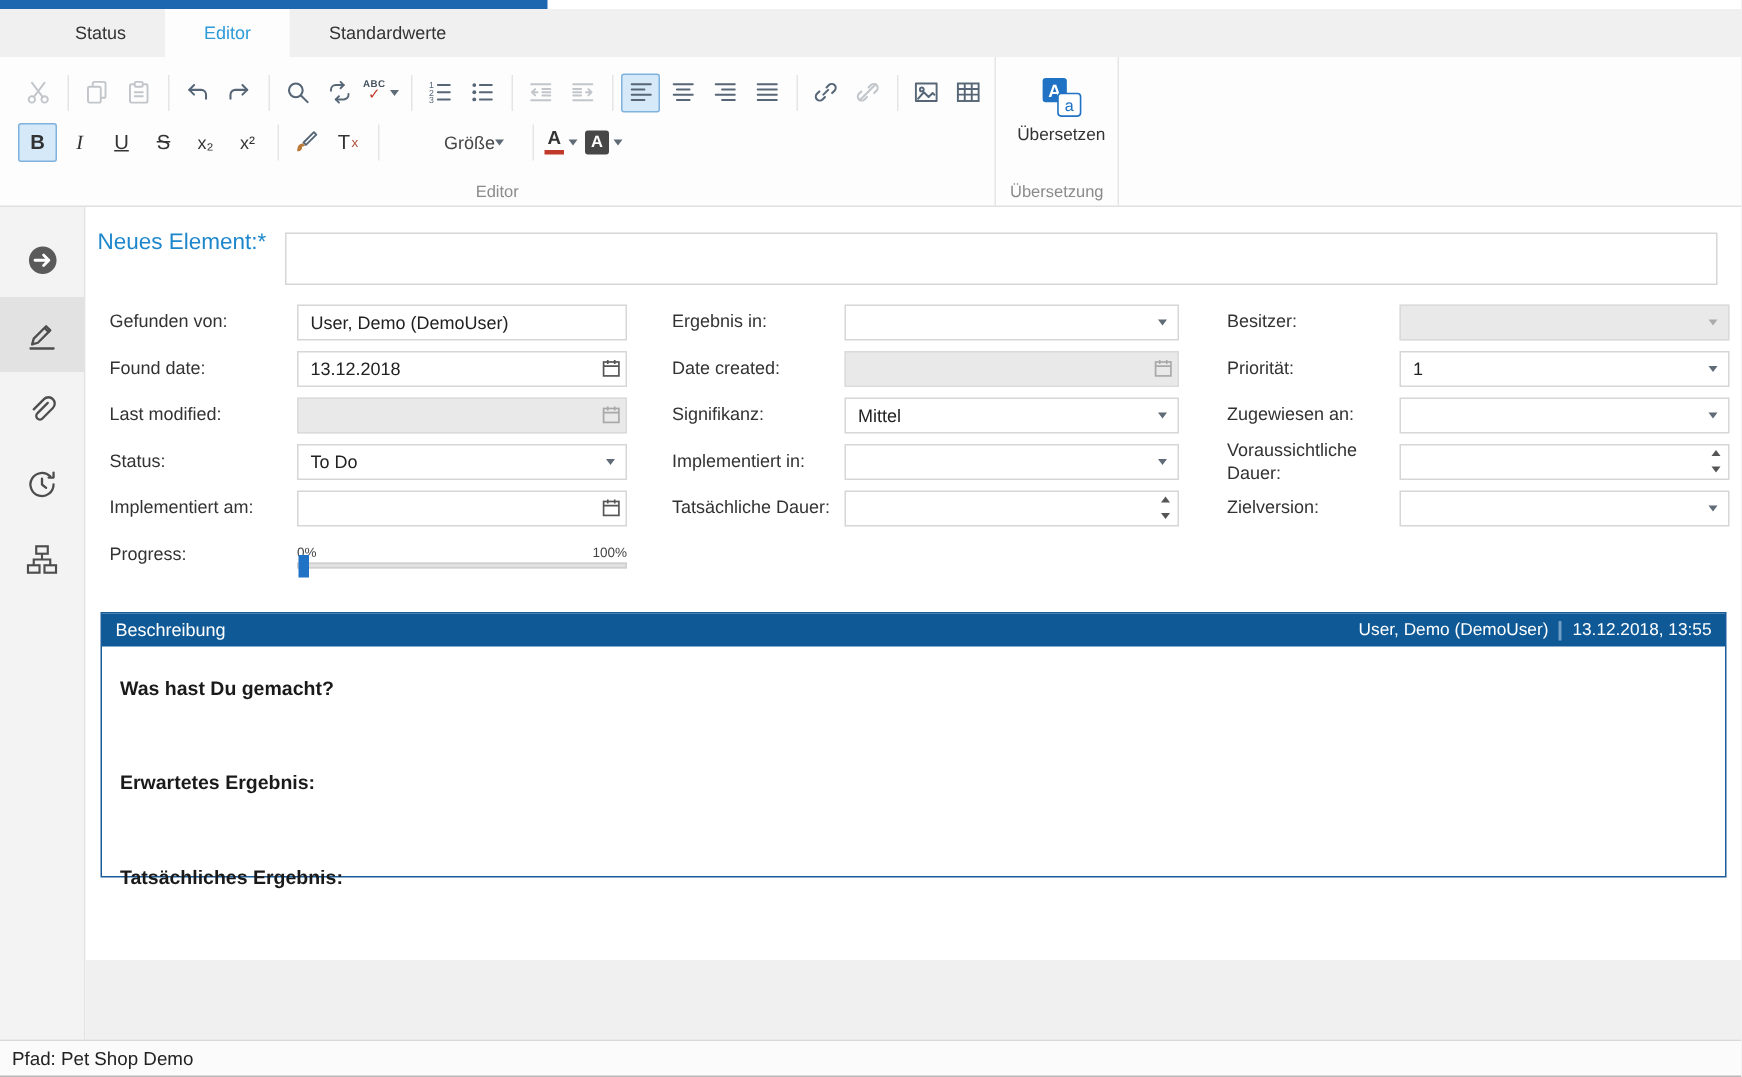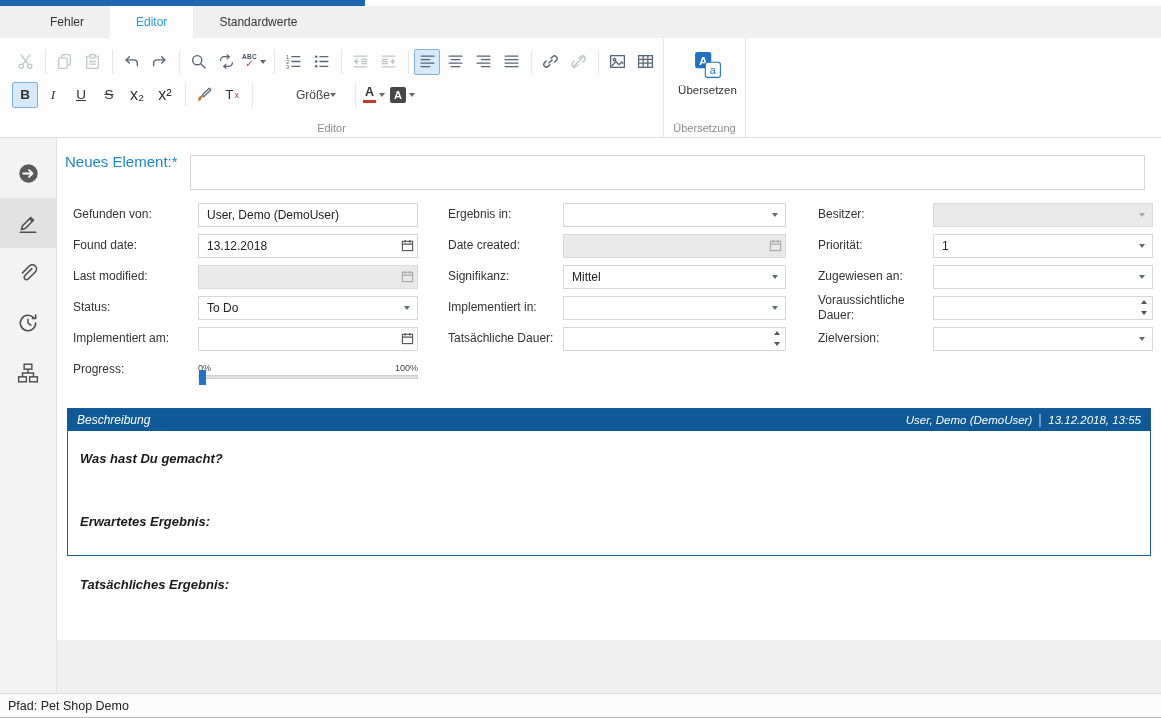--- a/index.html
+++ b/index.html
@@ -27,21 +27,21 @@
   .tbtn.dis { color:#c2c6ca; }
   .sep { width:1px; height:24px; background:#e5e5e5; margin:0 5px; flex:0 0 1px; }
   .ic { display:block; }
   .caret { width:0; height:0; border-left:3.5px solid transparent; border-right:3.5px solid transparent; border-top:4px solid #5f6b77; display:inline-block; }
   .tbtn .caret { margin-left:3px; }
   .lb { font-size:13.5px; color:#333; line-height:1; }
   .lb.bb { font-weight:bold; }
   .lb.ii { font-style:italic; font-family:"Liberation Serif", serif; }
   .lb.uu { text-decoration:underline; }
   .lb.ss { text-decoration:line-through; }
-  .lb.small { font-size:16px; }
+  .lb.small { font-size:12px; }
   .txx { font-size:9px; margin-left:1px; color:#b04a3a; }
   .spell { display:flex; flex-direction:column; align-items:center; line-height:1; }
   .spell-abc { font-size:6.5px; font-weight:bold; color:#44515e; letter-spacing:.3px; }
   .spell-check { font-size:10px; color:#c0392b; margin-top:-1px; }
   .combo { display:flex; align-items:center; justify-content:flex-end; width:80px; height:24px; padding:0 7px; color:#444; border:1px solid transparent; margin:0 6px; }
   .acol { display:flex; flex-direction:column; align-items:center; line-height:1; }
   .acol .aA { font-weight:bold; font-size:12.5px; color:#333; }
   .colorbar { width:13px; height:3px; background:#c0392b; margin-top:1px; }
   .afill { width:16px; height:16px; background:#474747; color:#fff; font-weight:bold; font-size:11px; display:flex; align-items:center; justify-content:center; border-radius:2px; }
   .bigbtn { display:flex; flex-direction:column; align-items:center; justify-content:flex-start; gap:5px; padding:6px 6px 0; cursor:default; }
@@ -69,42 +69,42 @@
   .spin { position:absolute; right:1px; top:1px; width:17px; height:22px; display:flex; flex-direction:column; }
   .sbtn { flex:1; display:flex; align-items:center; justify-content:center; }
   .tri-up { width:0; height:0; border-left:3px solid transparent; border-right:3px solid transparent; border-bottom:4px solid #555; }
   .tri-dn { width:0; height:0; border-left:3px solid transparent; border-right:3px solid transparent; border-top:4px solid #555; }
 
   .slider { position:relative; width:220px; padding-top:2px; }
   .slider-scale { display:flex; justify-content:space-between; font-size:9px; color:#444; margin-bottom:2px; }
   .slider-track { position:relative; height:4px; background:#e0e0e0; border:1px solid #cfcfcf; }
   .slider-handle { position:absolute; left:0; top:-6px; width:7px; height:15px; background:#1f72c4; }
 
-  .desc { position:absolute; left:10px; top:270px; width:1084px; height:148px; border:1px solid #1a5c99; background:#fff;font-style:italic; }
+  .desc { position:absolute; left:10px; top:270px; width:1084px; height:177px; border:1px solid #1a5c99; background:#fff; }
   .desc-header { height:22px; background:#0f5a96; color:#fff; display:flex; justify-content:space-between; align-items:center; padding:0 9px; font-size:12px; }
   .desc-meta { display:flex; align-items:center; font-size:11.5px; }
   .vbar { width:2px; height:13px; background:#6f9cc3; margin:0 7px; }
   .desc-body { padding:20px 12px 0; }
   .desc-line { font-weight:bold; font-size:13px; color:#1a1a1a; }
   .desc-line + .desc-line { margin-top:48px; }
 
   .filler { position:absolute; left:0; right:0; top:502px; bottom:0; background:#f0f0f0; }
 
   .statusbar { position:absolute; left:0; right:0; bottom:0; height:25px; background:#fbfbfb; border-top:1px solid #d9d9d9; border-bottom:1px solid #b9b9b9; display:flex; align-items:center; padding:0 8px; font-size:12.5px; color:#222; }
 </style>
 </head>
 <body>
 
 <div class="app">
 
   <div class="accent-strip"></div>
 
   <div class="tabbar">
     <div class="tab">
-        <span>Fehler</span>
+        <span>Status</span>
       </div>
     <div class="tab active">
         <span>Editor</span>
       </div>
     <div class="tab">
         <span>Standardwerte</span>
       </div>
   </div>
 
   <div class="ribbon">

